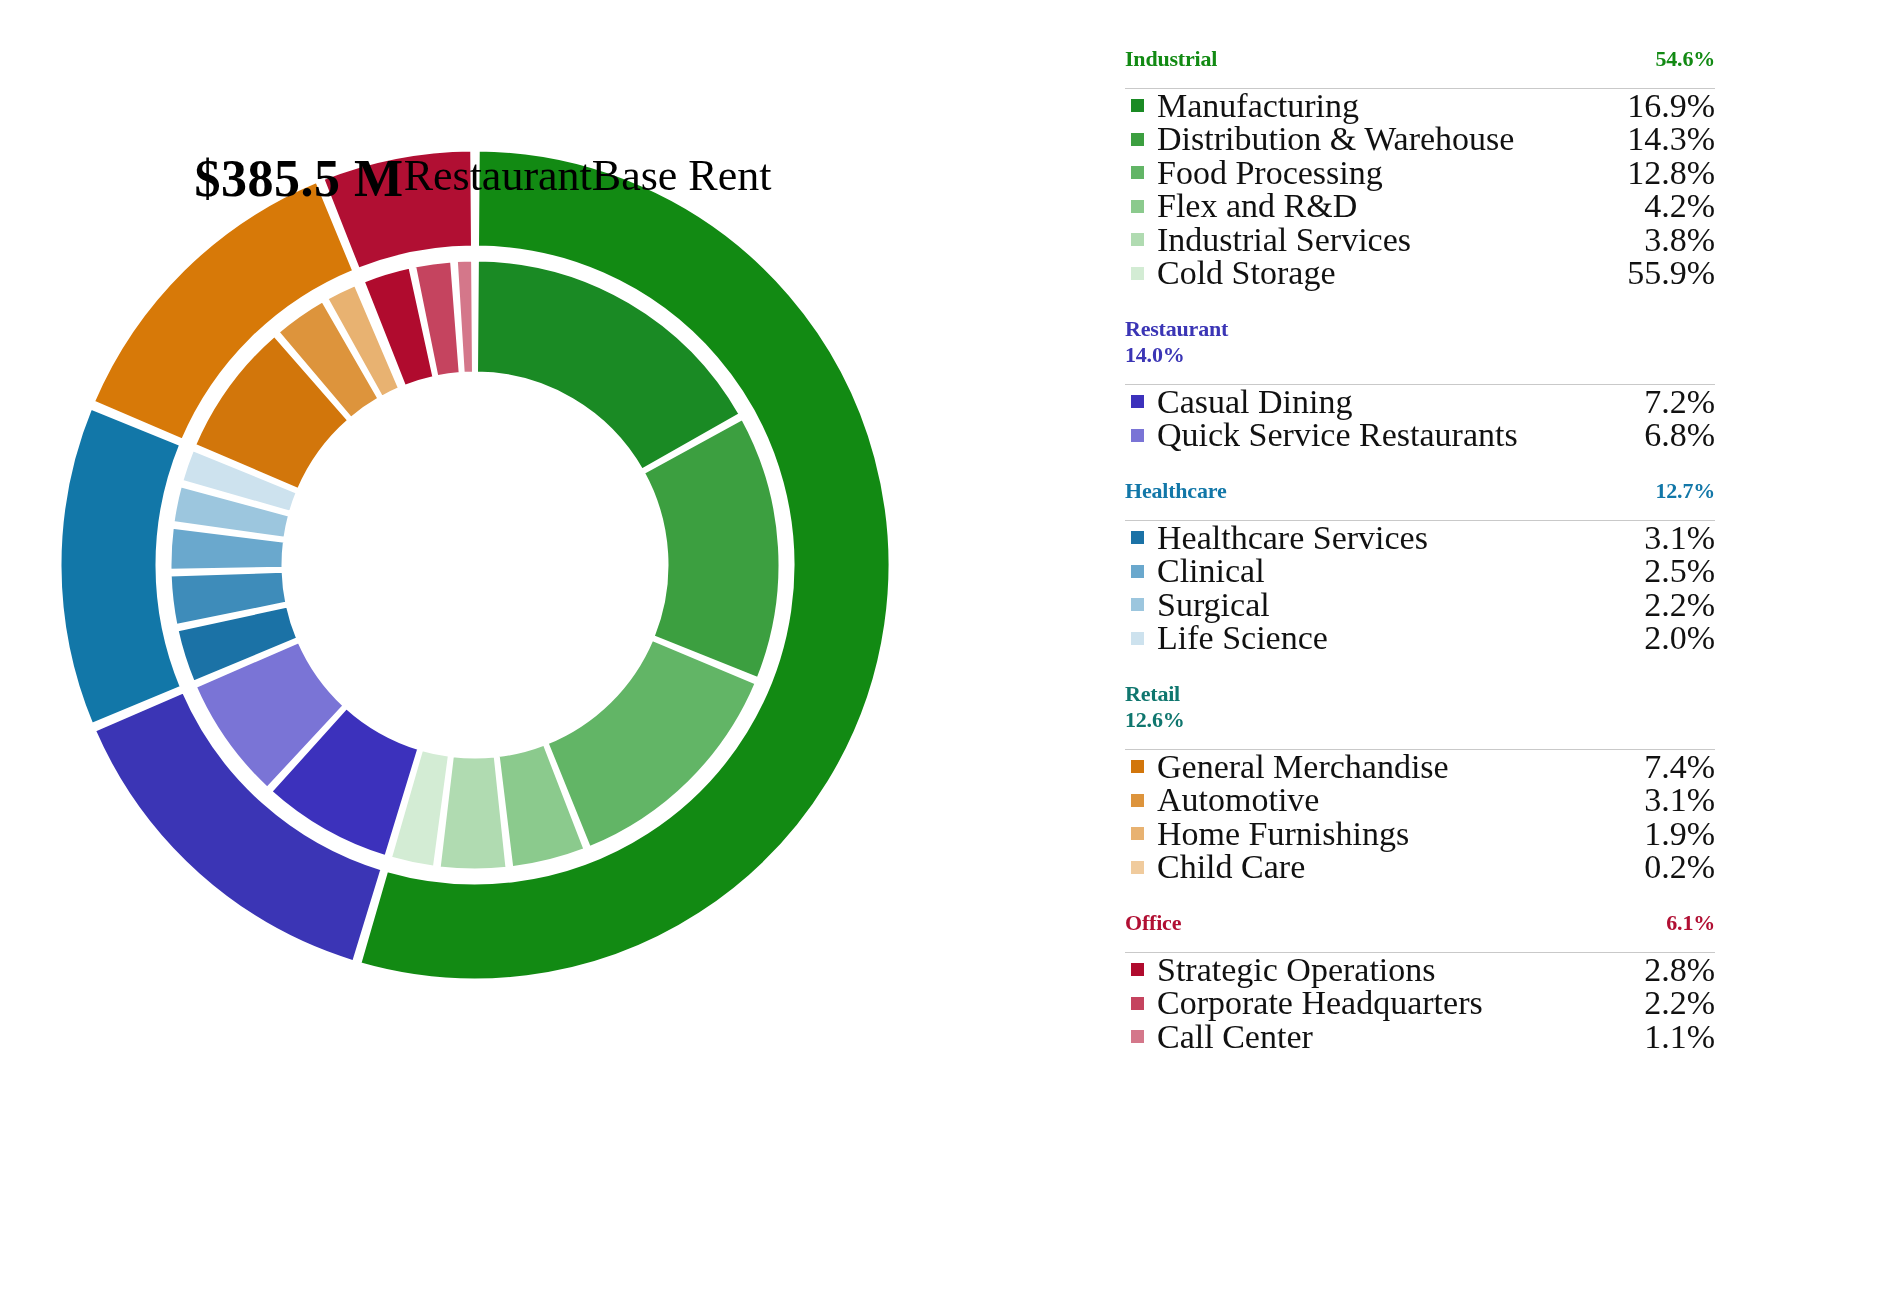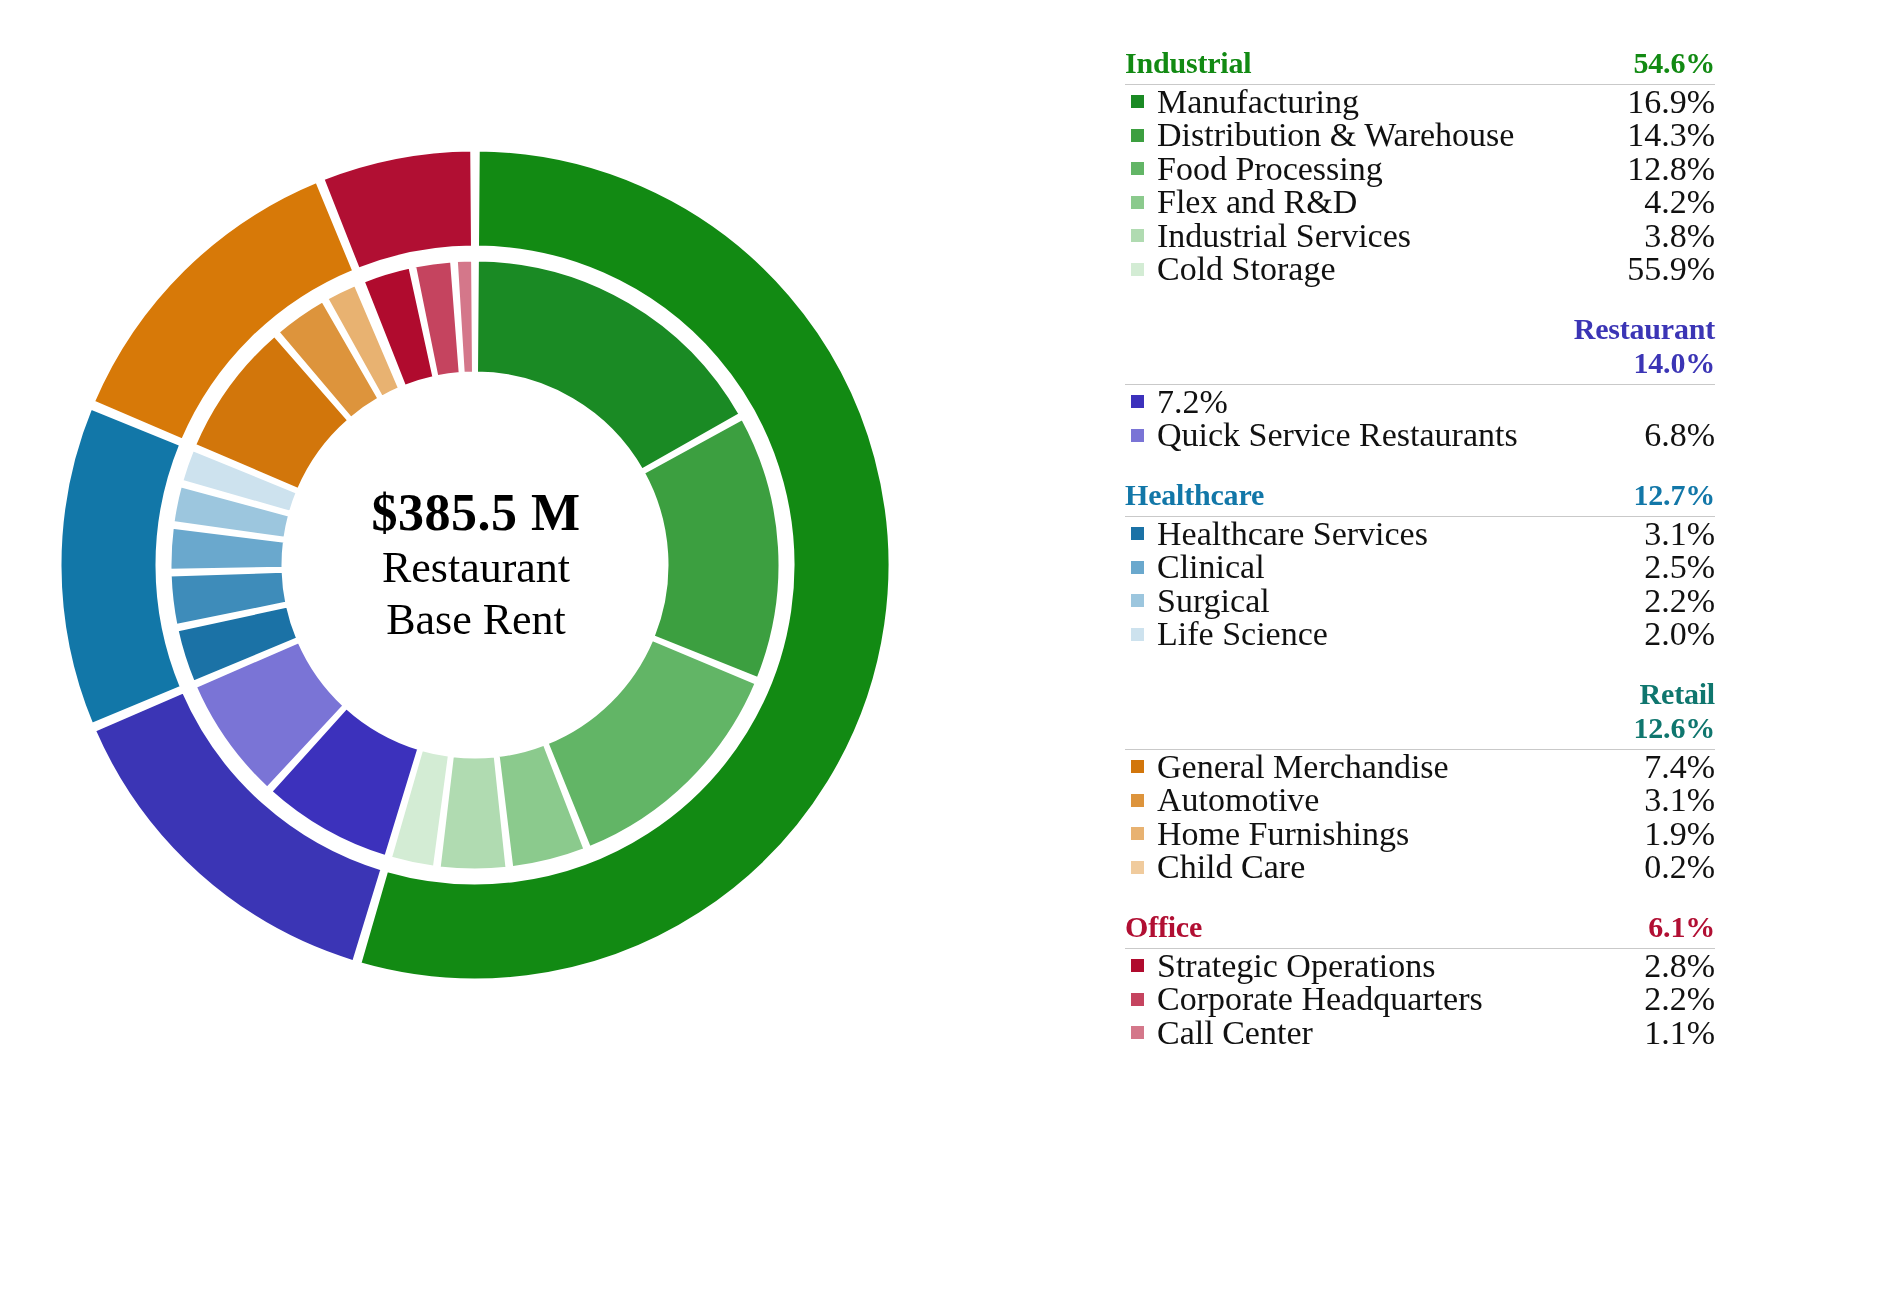--- a/index.html
+++ b/index.html
@@ -11,43 +11,43 @@
   }
   #root{position:relative;width:1888px;height:1305px;}
 
   
   #chart-area{
     position:absolute;left:60px;top:150px;
     width:830px;height:830px;
   }
   #donut-svg{display:block;width:830px;height:830px;}
   #center-label{
-    position:absolute;left:1px;top:0;width:830px;height:830px;
-    display:flex;flex-direction:column;align-items:center;justify-content:center;
+    position:absolute;left:8px;top:0;width:830px;height:830px;
+    display:flex;flex-direction:row;align-items:flex-start;justify-content:center;
     pointer-events:none;
   }
   #center-label .amount{
     font-size:52px;font-weight:bold;color:#000;
     line-height:1.12;letter-spacing:.5px;
   }
   #center-label .sub{
     font-size:44px;color:#000;line-height:1.18;font-weight:normal;
   }
 
   
   #legend{
     position:absolute;left:1125px;top:46px;
     width:590px;
   }
   .legend-group{margin-bottom:26px;}
   .legend-group:last-child{margin-bottom:16px;}
   .group-head{
-    display:flex;align-items:flex-end;justify-content:space-between;
-    font-size:30px;font-weight:bold;
-    padding-bottom:4px;
+    display:flex;align-items:flex-start;justify-content:space-between;
+    font-size:22px;font-weight:bold;
+    padding-bottom:16px;
     border-bottom:1px solid #c9c9c9;
   }
   .group-head .gname{letter-spacing:-.2px;}
   .group-head .gpct{letter-spacing:-.2px;}
   .legend-row{
     display:flex;align-items:center;
     height:33.5px;
     font-size:34px;color:#111;
   }
   .swatch{
@@ -138,20 +138,21 @@
           <span class="rpct">55.9%</span>
         </div>
       </div>
       <div class="legend-group">
         <div class="group-head" style="color: rgb(59, 53, 181); border-bottom-color: rgb(201, 201, 201); flex-direction: column;">
           <span class="gname">Restaurant</span>
           <span class="gpct">14.0%</span>
         </div>
         <div class="legend-row">
           <span class="swatch" style="background: rgb(60, 49, 188);"></span>
+          <span class="rname">Casual Dining</span>
           <span class="rpct">7.2%</span>
         </div>
         <div class="legend-row">
           <span class="swatch" style="background: rgb(122, 116, 214);"></span>
           <span class="rname">Quick Service Restaurants</span>
           <span class="rpct">6.8%</span>
         </div>
       </div>
       <div class="legend-group">
         <div class="group-head" style="color: rgb(18, 119, 168); border-bottom-color: rgb(201, 201, 201);">

